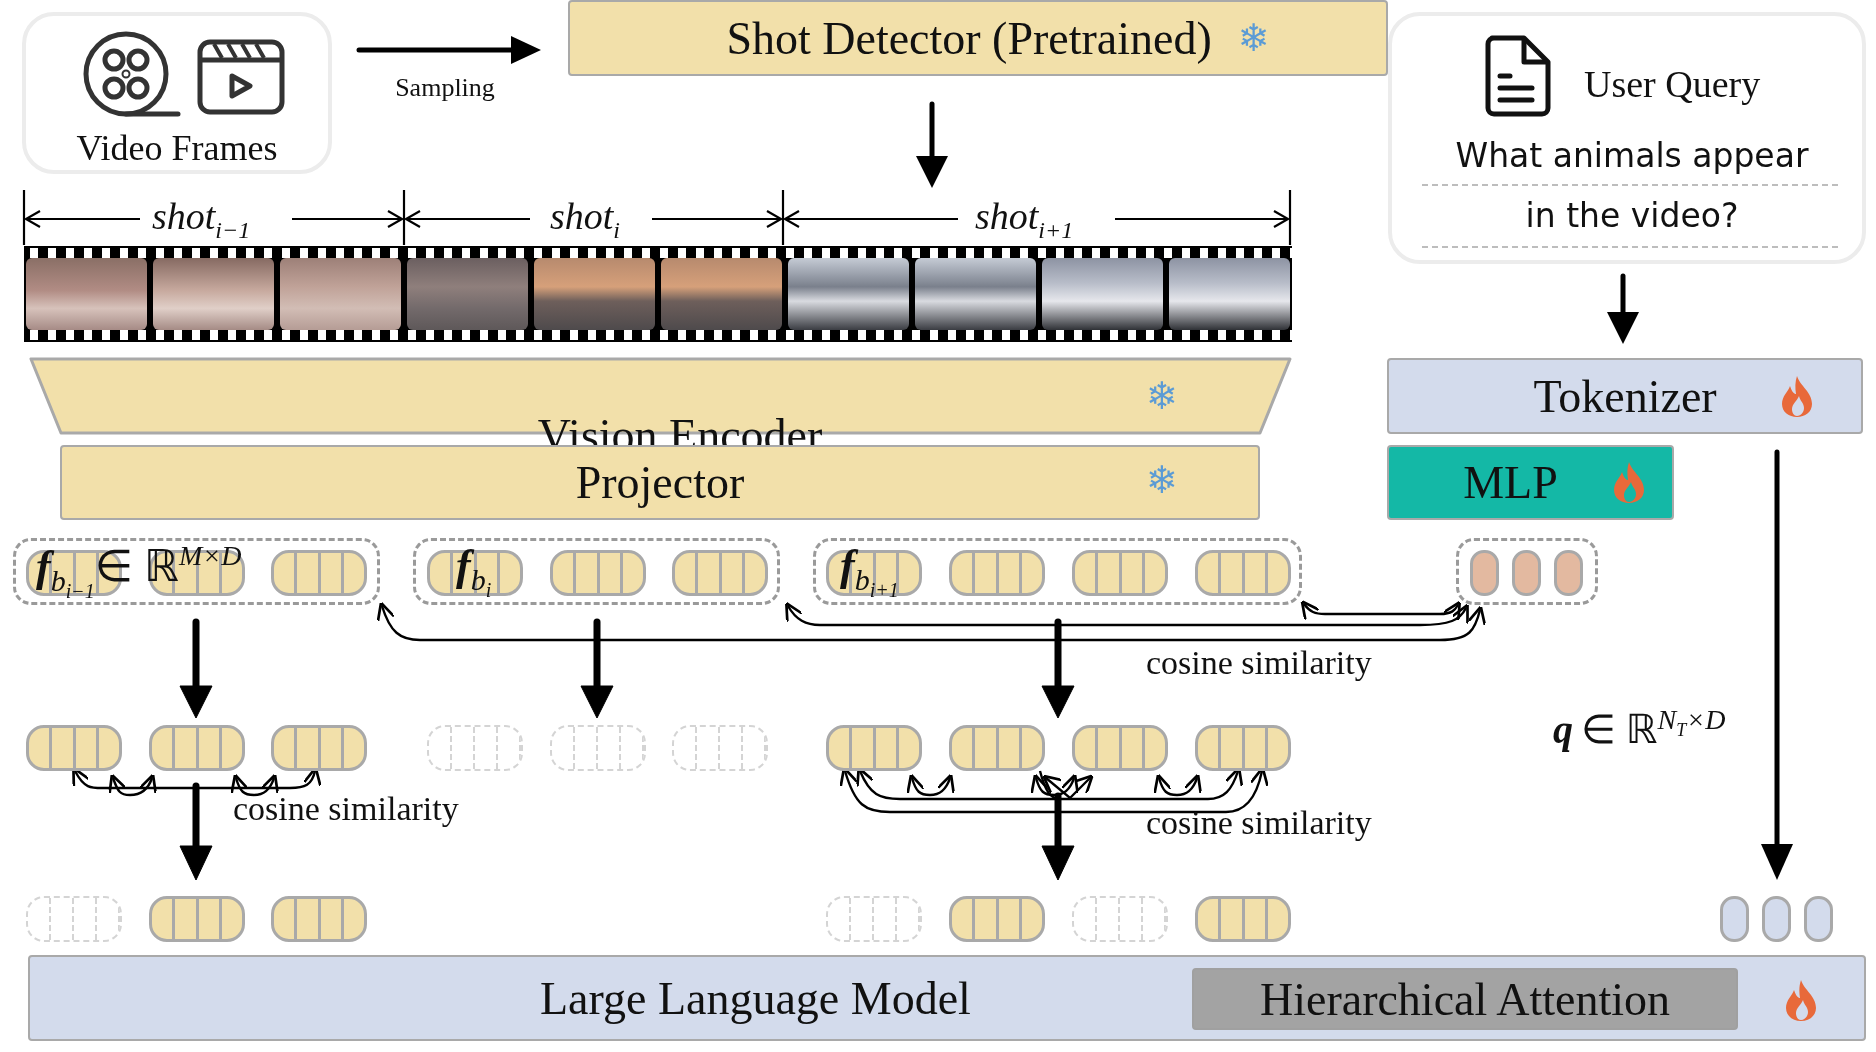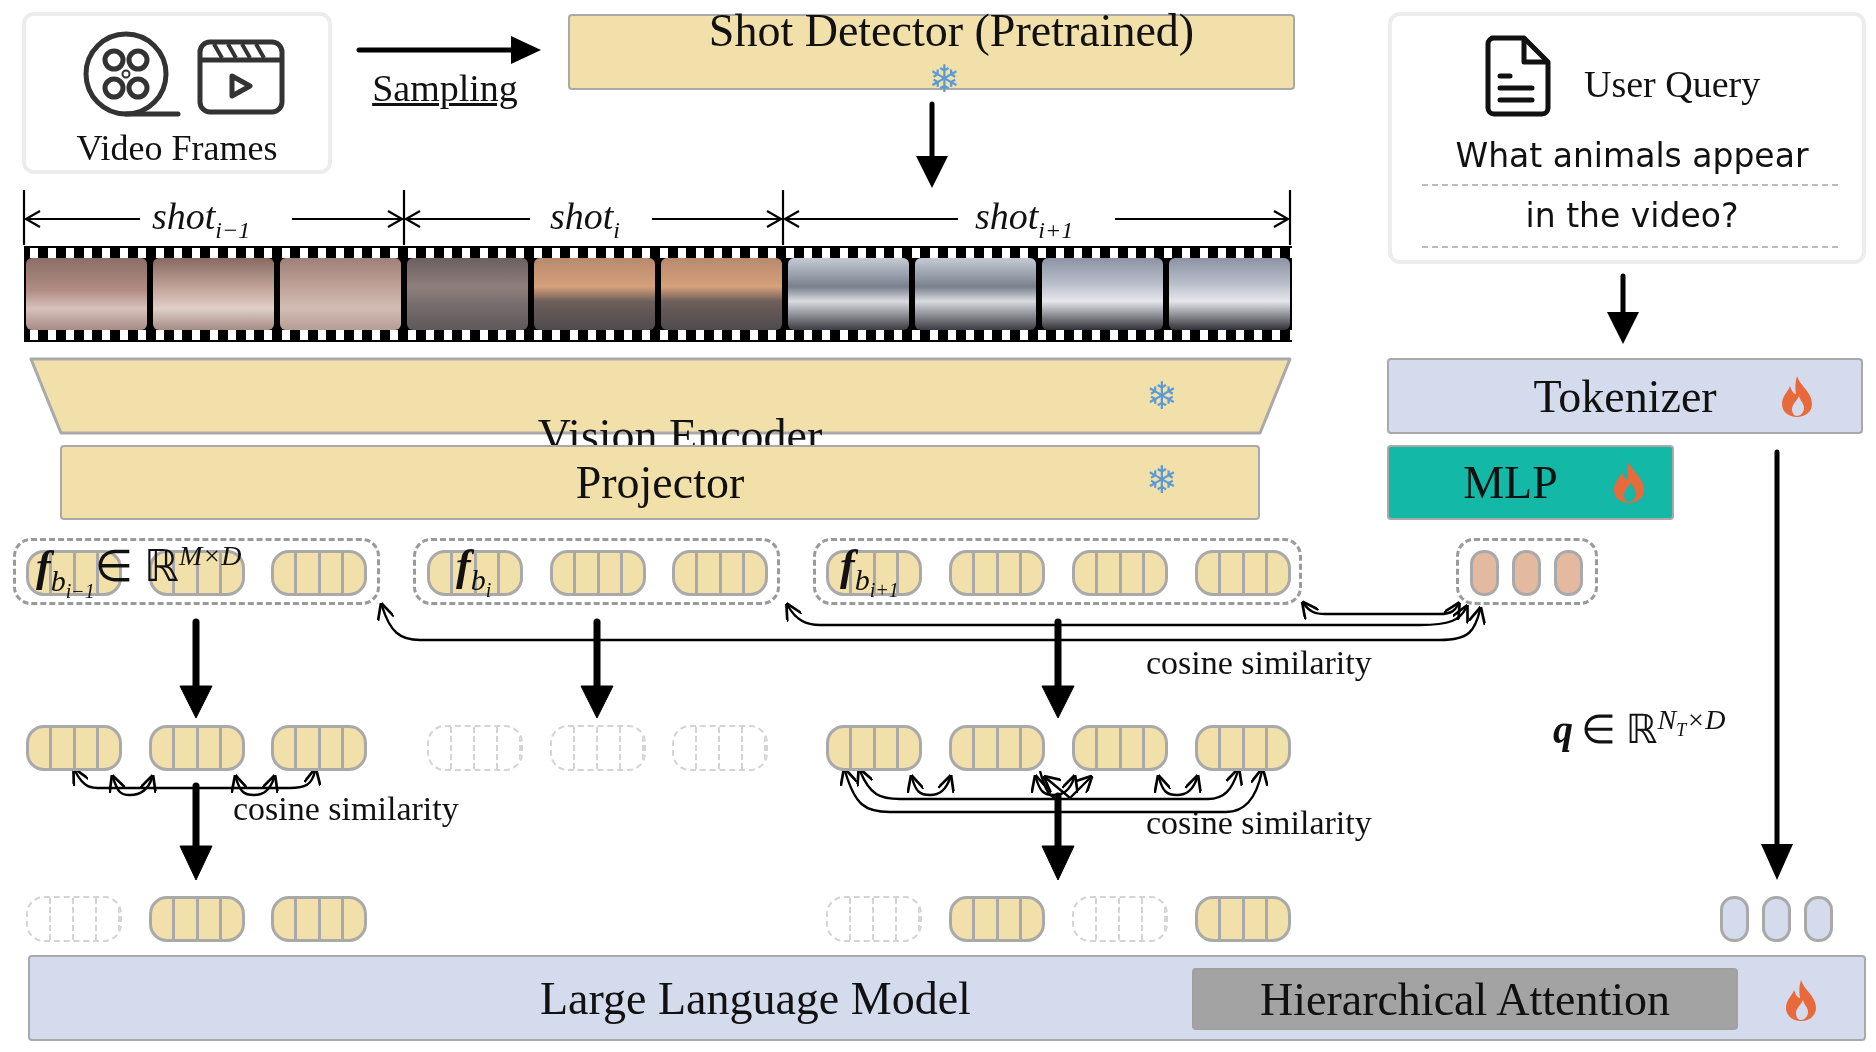--- a/index.html
+++ b/index.html
@@ -1,19 +1,19 @@
 <!DOCTYPE html>
 <html><head>
 <meta charset="utf-8">
 <style>
   html,body{margin:0;padding:0;background:#fff;}
   #canvas{position:relative;width:1876px;height:1052px;overflow:hidden;background:#fff;
     font-family:"Liberation Serif","DejaVu Serif",serif;color:#111;}
   .abs{position:absolute;box-sizing:border-box;}
-  .roundbox{border:4px solid #ececec;border-radius:12px;background:#fff;}
+  .roundbox{border:4px solid #ececec;border-radius:32px;background:#fff;}
   .ybox{background:#f2e0aa;border:2px solid #a9a9a9;border-radius:4px;}
   .bbox{background:#d3dbec;border:2px solid #a9a9a9;border-radius:4px;}
   .obox{background:#14b8a6;border:2px solid #a9a9a9;border-radius:4px;}
   .gbox{background:#a3a3a3;border:2px solid #a0a0a0;border-radius:4px;}
   .label{display:flex;align-items:center;justify-content:center;white-space:nowrap;}
   .big{font-size:46px;}
   .med{font-size:36px;}
   .hand{font-family:"DejaVu Sans",sans-serif;font-size:33px;}
   .math{font-family:"Liberation Serif",serif;font-style:italic;}
   .tok{position:absolute;height:46px;width:96px;border:3px solid #a9a9a9;border-radius:18px;background:#f2e0aa;box-sizing:border-box;display:flex;overflow:hidden;}
@@ -53,23 +53,23 @@
       <path d="M18 6 L26 20 M32 6 L40 20 M46 6 L54 20 M60 6 L68 20" stroke="#333" stroke-width="4"></path>
       <path d="M36 38 L54 48 L36 58 Z" fill="none" stroke="#333" stroke-width="5" stroke-linejoin="round"></path>
     </svg>
     <div class="abs label med" style="left:0;top:110px;width:302px;height:44px;">Video Frames</div>
   </div>
 
   <svg class="abs" style="left:355px;top:30px;" width="190" height="40">
     <line x1="4" y1="20" x2="160" y2="20" stroke="#000" stroke-width="5" stroke-linecap="round"></line>
     <polygon points="156,6 186,20 156,34" fill="#000"></polygon>
   </svg>
-  <div class="abs label" style="left:360px;top:68px;width:170px;height:40px;font-size:38px;text-decoration:underline;">Sampling</div>
-
-  <div class="abs ybox label big" style="left:568px;top:14px;width:727px;height:76px;flex-direction:column;">
+  <div class="abs label" style="left:360px;top:68px;width:170px;height:40px;font-size:26px;">Sampling</div>
+
+  <div class="abs ybox label big" style="left:568px;top:0;width:820px;height:76px;">
     <span style="margin-left:40px;">Shot Detector (Pretrained)</span>
     <span class="snow" style="margin-left:26px;">❄</span>
   </div>
   <svg class="abs" style="left:912px;top:100px;" width="40" height="92">
     <line x1="20" y1="4" x2="20" y2="60" stroke="#000" stroke-width="5" stroke-linecap="round"></line>
     <polygon points="4,56 36,56 20,88" fill="#000"></polygon>
   </svg>
 
   <svg class="abs" style="left:0;top:190px;" width="1300" height="60">
     <g stroke="#000" stroke-width="2.2" fill="none">

